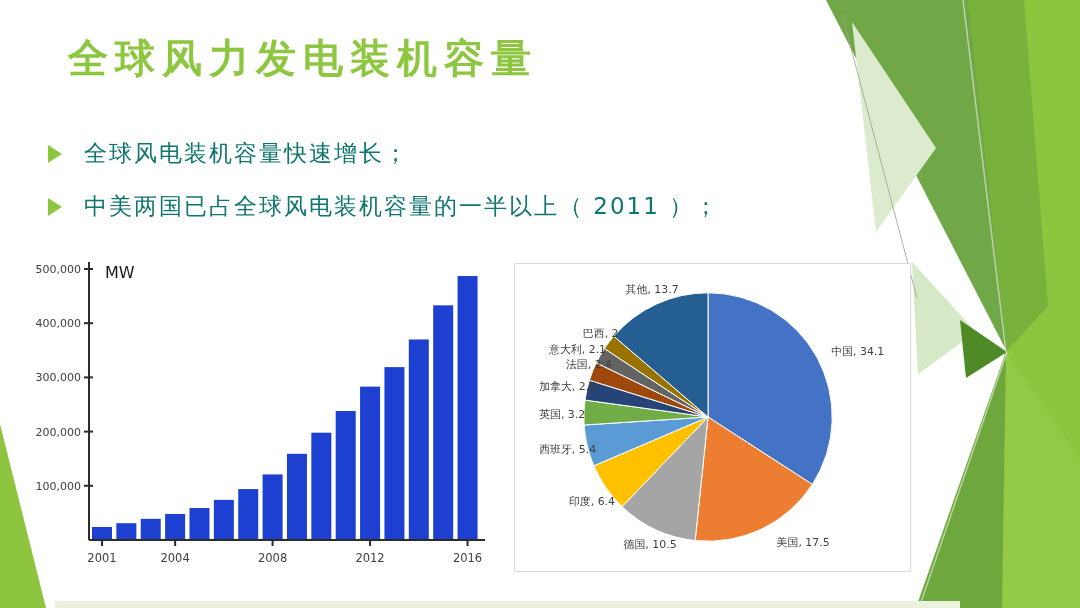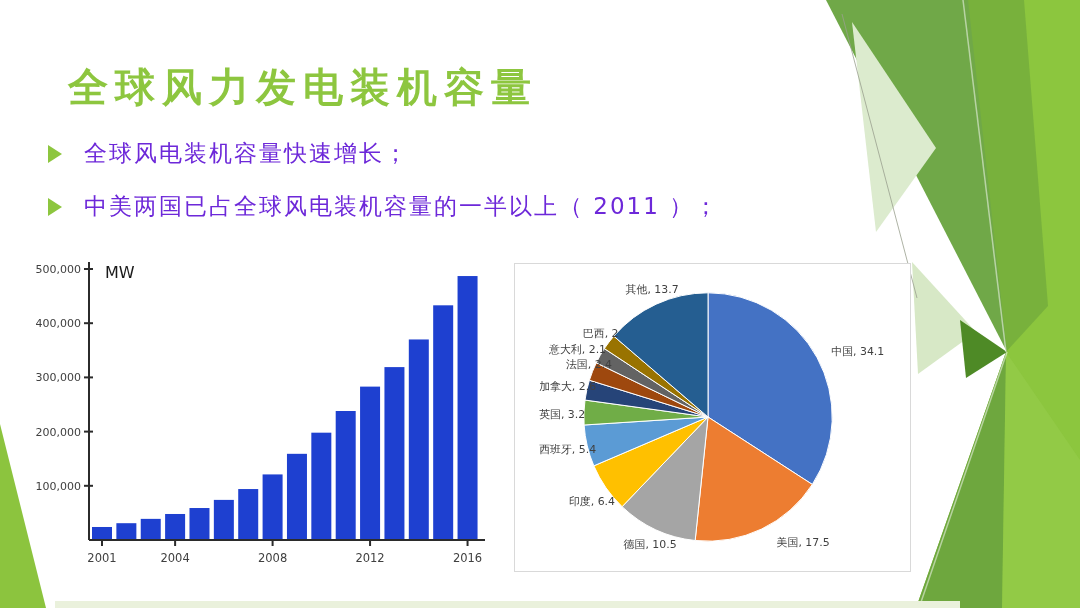--- a/index.html
+++ b/index.html
@@ -4,35 +4,35 @@
 <style>
   html,body{margin:0;padding:0;}
   body{
     width:1080px;height:608px;position:relative;overflow:hidden;
     background:#ffffff;
     font-family:"DejaVu Sans","Liberation Sans",sans-serif;
   }
   #decor{position:absolute;left:0;top:0;width:1080px;height:608px;z-index:0;}
   .content{position:absolute;left:0;top:0;width:1080px;height:608px;z-index:1;}
   .slide-title{
-    position:absolute;left:68px;top:60px;margin:0;
+    position:absolute;left:68px;top:31px;margin:0;
     font-size:40px;font-weight:600;letter-spacing:7px;
     color:#8dc63f;
   }
   .bullets{position:absolute;left:48px;top:138px;width:780px;}
   .bullet-row{display:flex;align-items:center;margin-bottom:22px;}
   .bullet-marker{
     width:0;height:0;flex:0 0 auto;
     border-left:14px solid #8dc63f;
     border-top:9px solid transparent;
     border-bottom:9px solid transparent;
     margin-right:22px;
   }
   .bullet-text{
-    font-size:23px;color:#6d28d9;letter-spacing:2px;font-weight:500;
+    font-size:23px;color:#0f766e;letter-spacing:2px;font-weight:500;
     white-space:nowrap;
   }
   #barChart{position:absolute;left:25px;top:256px;width:470px;height:318px;}
   .pie-panel{
     position:absolute;left:514px;top:263px;width:397px;height:309px;
     background:#ffffff;border:1px solid #d9d9d9;box-sizing:border-box;
   }
   #pieChart{position:absolute;left:0;top:0;width:100%;height:100%;}
   svg text{font-family:"DejaVu Sans","Liberation Sans",sans-serif;}
 </style>

